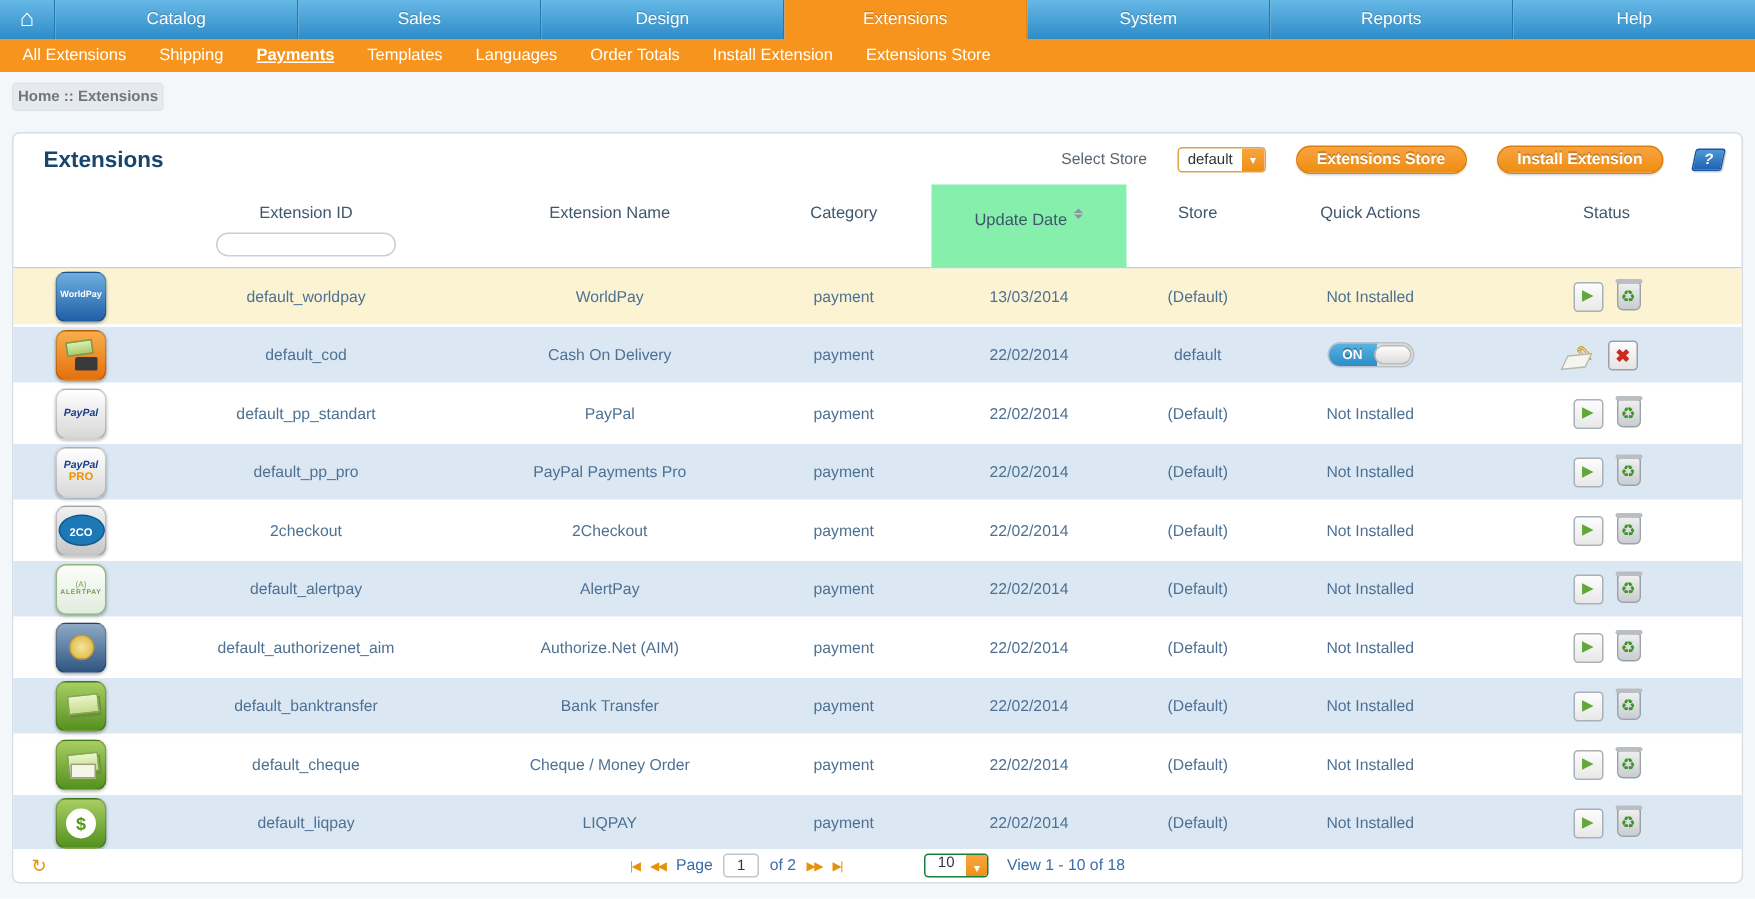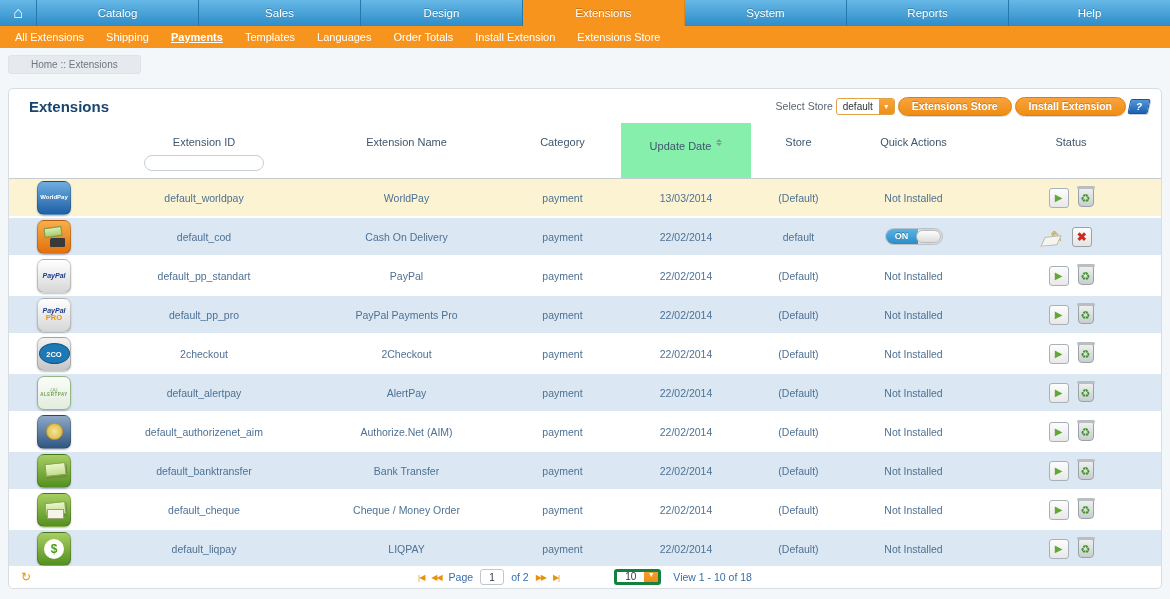--- a/index.html
+++ b/index.html
@@ -24,30 +24,30 @@
   .tab:last-child { border-right:none; }
   .tab.active { background:#F6941E; border-right-color:#E28611; }
   
   .subnav { height:22px; background:#F6941E; display:flex; align-items:center; padding-left:4px; }
   .subitem { color:#fff; font-size:11px; padding:0 11px; cursor:pointer; white-space:nowrap; }
   .subitem.active { font-weight:bold; text-decoration:underline; }
   
   .crumb-wrap { padding:6px 0 0 8px; }
   .breadcrumb {
     display:inline-block; background:#E6EAEE; border:1px solid #DFE3E7; border-radius:3px;
-    padding:3px 22px; font-size:10px; color:#6E7780; cursor:pointer;
+    padding:3px 3px; font-size:10px; color:#6E7780; cursor:pointer;font-weight:bold;
   }
   
   .panel {
     position:relative; margin:14px 8px 0; height:501px;
     background:#fff; border:1px solid #D7DDE3; border-radius:5px;
   }
   .panel-header { height:34px; display:flex; align-items:center; padding:0 12px 0 20px; }
   .panel-title { font-size:15px; font-weight:bold; color:#17456E; white-space:nowrap; }
-  .panel-tools { margin-left:auto; display:flex; align-items:center; gap:3px; }
+  .panel-tools { margin-left:auto; display:flex; align-items:center; gap:20px; }
   .select-store-label { font-size:10.5px; color:#5A6570; }
   .store-select { display:inline-flex; align-items:center; border:1px solid #E0A24B; border-radius:3px; overflow:hidden; background:#fff; height:17px; cursor:pointer; }
   .store-select .val { font-size:10px; color:#333; padding:0 6px; min-width:36px; }
   .sel-caret { width:15px; height:17px; background:linear-gradient(#F9A63F,#EE8D14); color:#fff; font-size:8px; display:flex; align-items:center; justify-content:center; }
   .obtn {
     height:19px; line-height:17px; padding:0 13px; border-radius:11px;
     background:linear-gradient(#F9A340,#EE8D11); border:1px solid #DD7F0C;
     color:#fff; font-size:10.5px; font-weight:bold; text-shadow:0 -1px rgba(0,0,0,.2);
     cursor:pointer; box-shadow:0 1px 1px rgba(0,0,0,.15);
   }
@@ -126,21 +126,21 @@
   
   .panel-footer {
     position:absolute; left:0; right:0; bottom:0; height:22px;
     display:flex; align-items:center; justify-content:center;
     background:#fff; border-radius:0 0 5px 5px;
   }
   .refresh { position:absolute; left:12px; color:#E8920C; font-size:12px; cursor:pointer; }
   .pager { display:flex; align-items:center; gap:7px; font-size:10.5px; color:#3A6EA8; }
   .pgicon { color:#E8920C; font-size:8px; letter-spacing:-1px; cursor:pointer; }
   .pginput { width:24px; height:16px; border:1px solid #BFC6CC; border-radius:3px; text-align:center; font-size:10px; color:#334; font-family:"Liberation Sans",sans-serif; }
-  .perpage { display:inline-flex; align-items:flex-end; border:3px solid #15803d; border-radius:3px; height:16px; overflow:hidden; background:#fff; cursor:pointer;margin-left:48px; }
+  .perpage { display:inline-flex; align-items:flex-start; border:1px solid #15803d; border-radius:3px; height:16px; overflow:hidden; background:#fff; cursor:pointer;margin-left:48px; }
   .perpage .ppv { font-size:10px; color:#334; padding:0 8px; }
   .pp-caret { width:14px; height:16px; background:linear-gradient(#F9A63F,#EE8D14); color:#fff; font-size:8px; display:flex; align-items:center; justify-content:center; }
   .pgview { margin-left:5px; }
 </style>
 </head>
 <body>
 
 <div class="nav">
   <div class="home-tab">
     <span>⌂</span>

